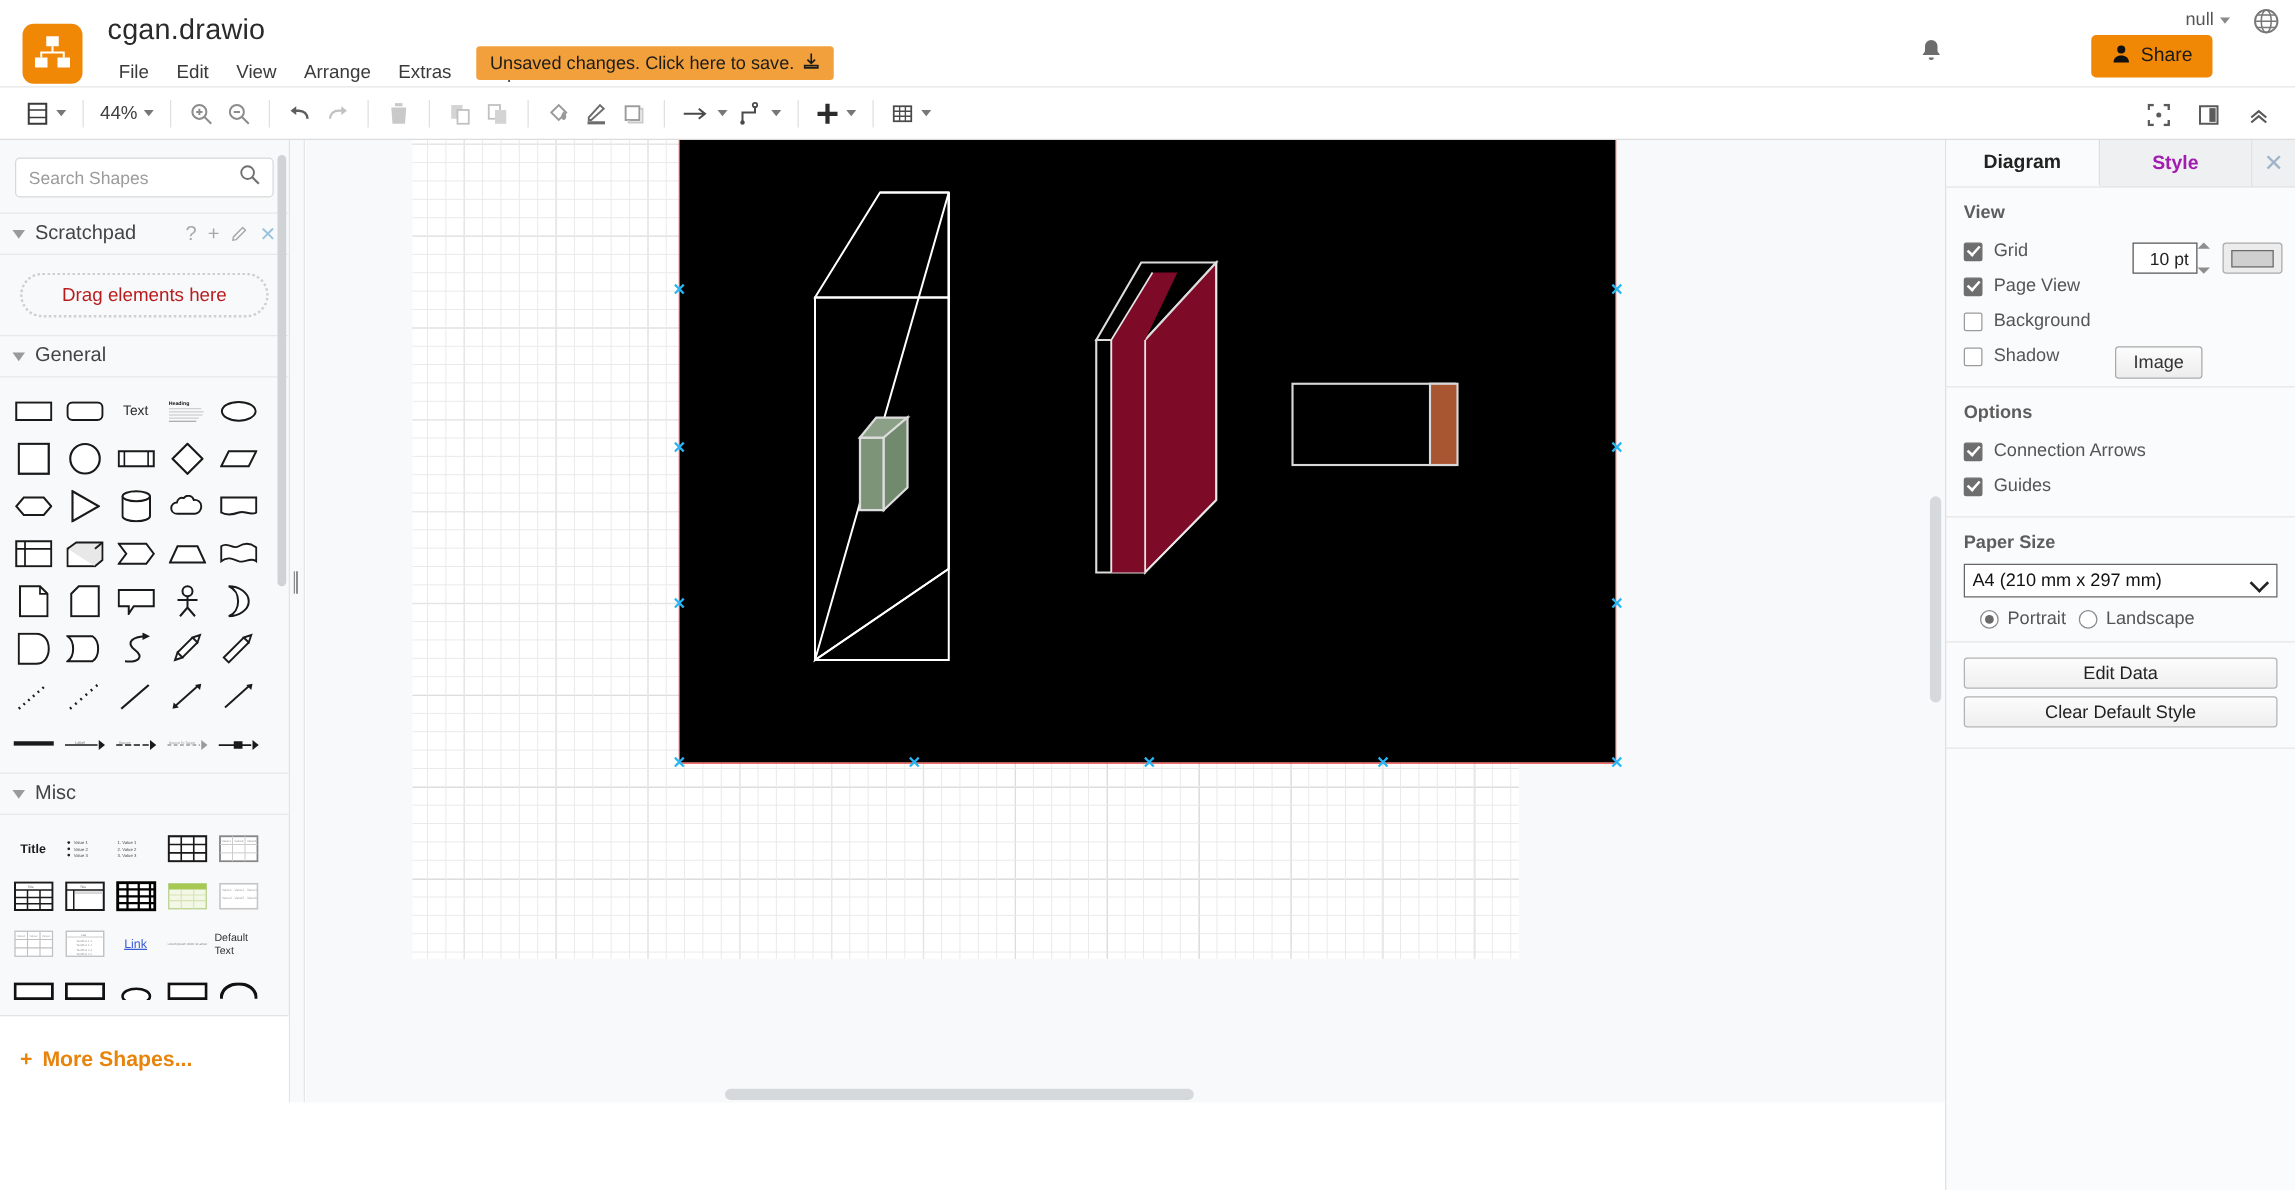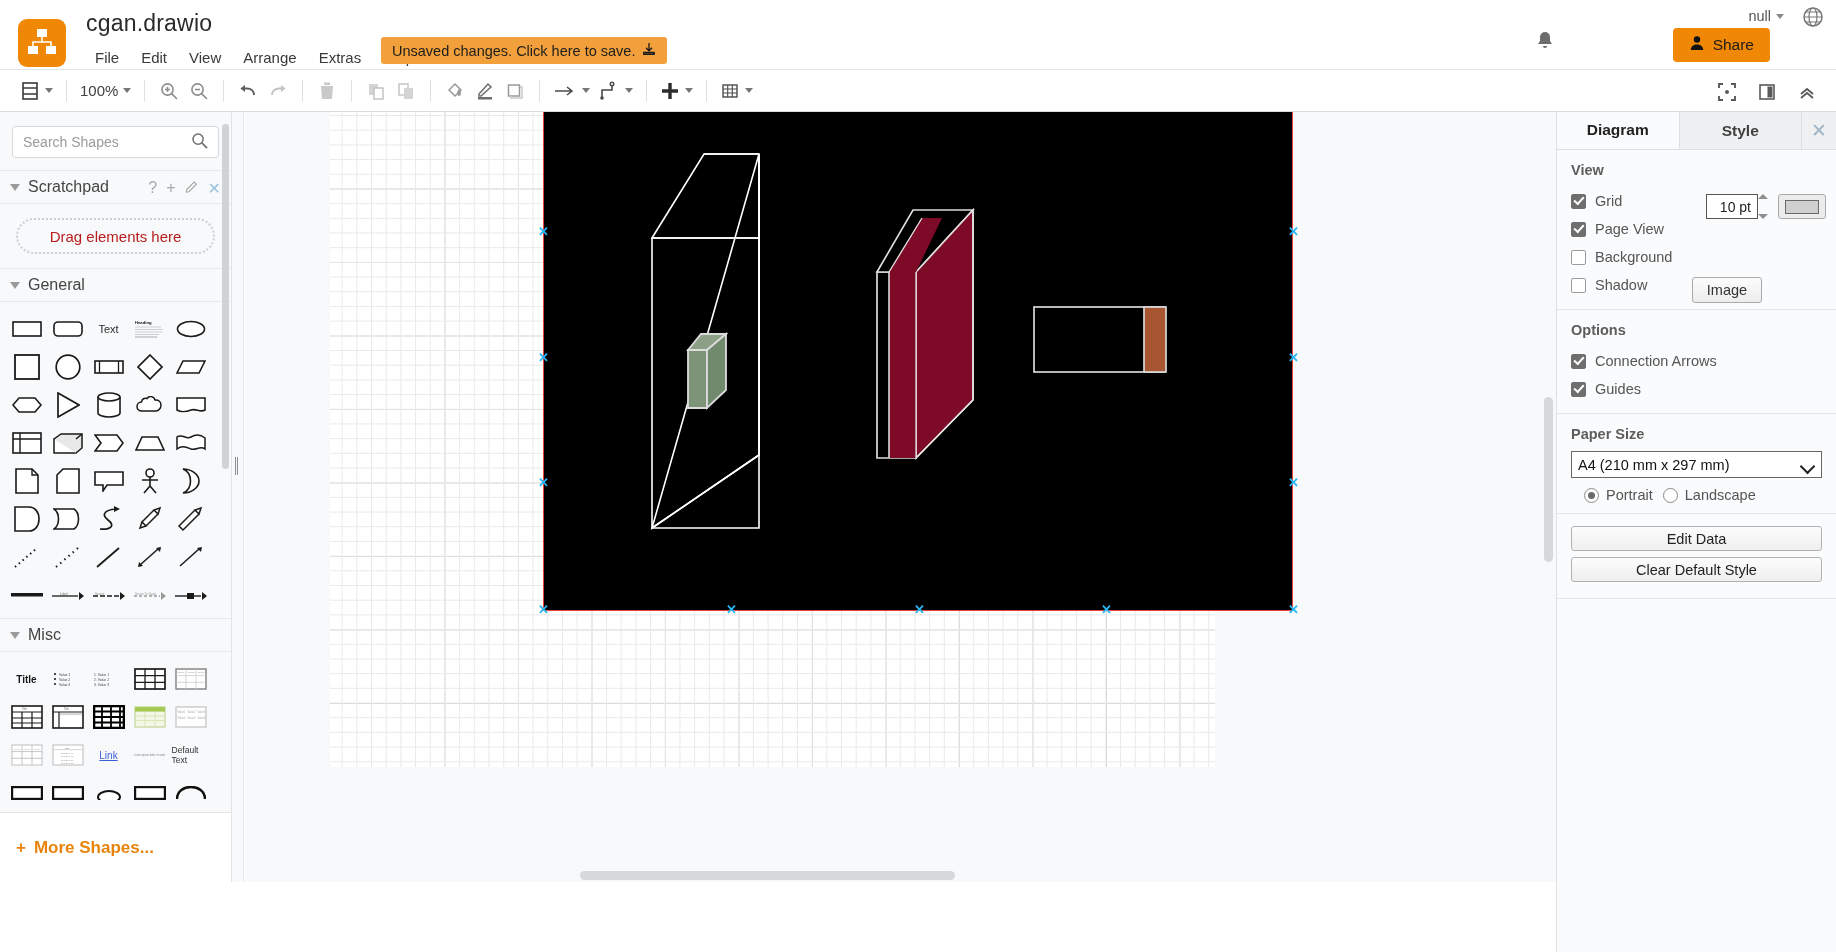--- a/index.html
+++ b/index.html
@@ -146,21 +146,21 @@
   .shapesvg { position:absolute; left:0; top:0; pointer-events:none; }
 
   
   .rightpanel {
     position:absolute; right:0; top:112px; width:280px; height:770px;
     background:#fafbfc; border-left:1px solid #e0e0e0;
   }
   .rp-tabs { display:flex; height:38px; border-bottom:1px solid #dedede; position:relative;}
   .rp-tab {
     flex:1; display:flex; align-items:center; justify-content:center;
-    font-size:15.5px; font-weight:bold; color:#404040; cursor:pointer;
+    font-size:15.5px; font-weight:bold; color:#a21caf; cursor:pointer;
     background:#eef0f1; border-right:1px solid #dedede;
   }
   .rp-tab.active { background:#fafbfc; color:#222; border-bottom:1px solid #fafbfc; }
   .rp-close { width:34px; display:flex; align-items:center; justify-content:center; color:#9fb4c7; font-size:19px; cursor:pointer; background:#eef0f1;}
   .rp-sec { padding:12px 14px 10px 14px; border-bottom:1px solid #e6e6e6; position:relative;}
   .rp-title { font-size:14.5px; font-weight:bold; color:#5d5d5d; margin-bottom:9px;}
   .rowck { display:flex; align-items:center; height:28px; font-size:14.5px; color:#555; }
   .ck {
     width:15px; height:15px; border:1px solid #9b9b9b; border-radius:2px; margin-right:9px;
     background:#fff; display:inline-flex; align-items:center; justify-content:center; cursor:pointer;
@@ -303,21 +303,21 @@
   <div class="toolbar">
     <div class="tb">
       <svg width="20" height="20" viewBox="0 0 20 20">
           <rect x="3" y="2" width="14" height="16" stroke="#3a3a3a" stroke-width="1.6" fill="none"></rect>
           <path d="M3 7h14M3 13h14" stroke="#3a3a3a" stroke-width="1.3"></path>
         </svg>
       <i class="caret"></i>
     </div>
     <div class="tb-sep"></div>
     <div class="tb">
-      <span class="zoomlbl">100%</span>
+      <span class="zoomlbl">44%</span>
       <i class="caret"></i>
     </div>
     <div class="tb-sep"></div>
     <div class="tb">
       <svg width="20" height="20" viewBox="0 0 20 20">
           <circle cx="8.5" cy="8.5" r="5.6" stroke="#8c8c8c" stroke-width="1.6" fill="none"></circle>
           <path d="M12.6 12.6L18 18M6 8.5h5M8.5 6v5" stroke="#8c8c8c" stroke-width="1.6"></path>
         </svg>
     </div>
     <div class="tb">

